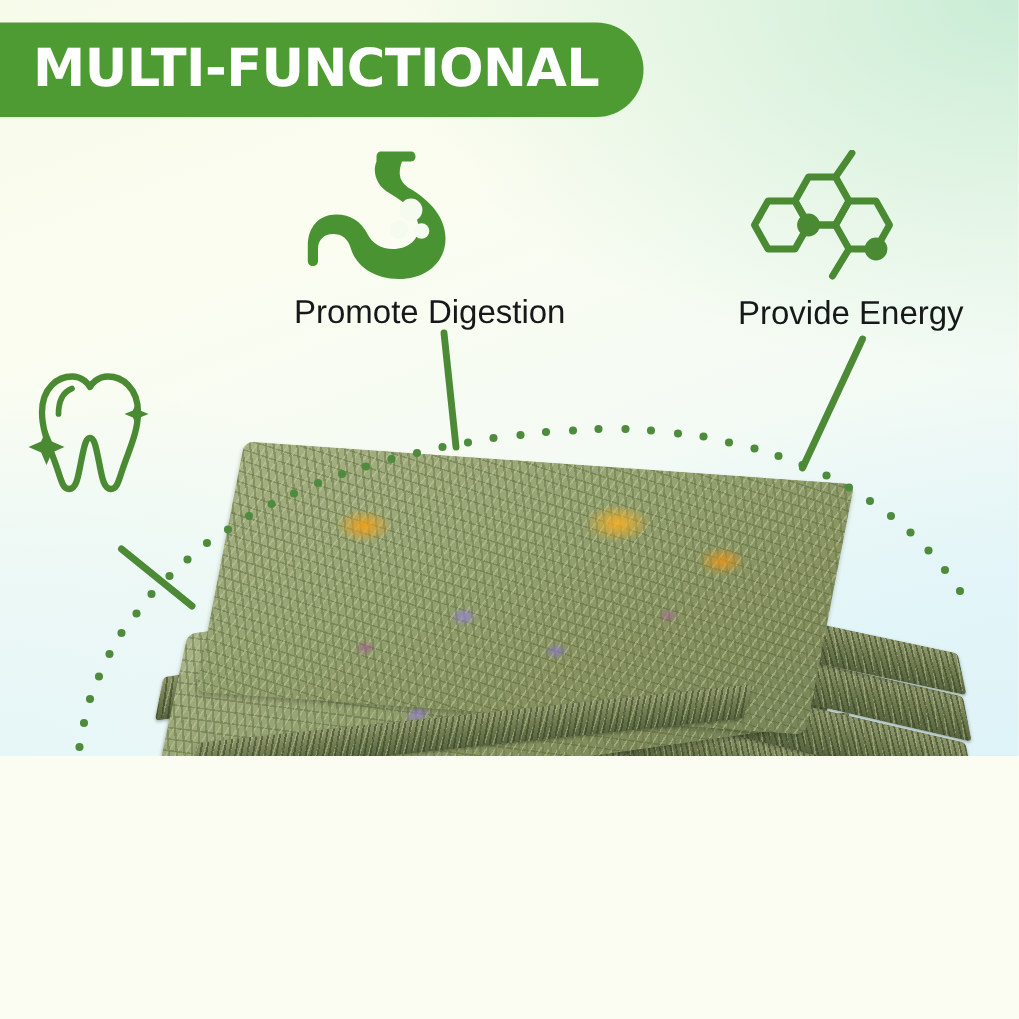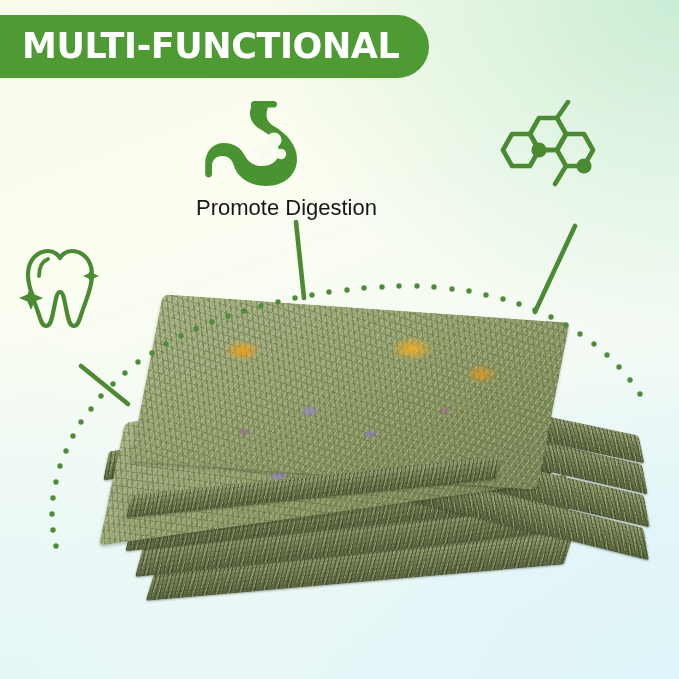--- a/index.html
+++ b/index.html
@@ -2,21 +2,21 @@
 <html><head>
 <meta charset="utf-8">
 <style>
   html,body{margin:0;padding:0;}
   body{
     width:679px;height:679px;overflow:hidden;
     font-family:"Liberation Sans", sans-serif;
     background:#fbfdf2;
   }
   #stage{
-    position:relative;width:679px;height:679px;overflow:hidden;
+    position:relative;width:679px;height:504px;overflow:hidden;
     background:
       radial-gradient(120% 95% at 100% 0%,   #c9ecd5 0%, rgba(201,236,213,0.55) 22%, rgba(238,248,232,0.0) 52%),
       radial-gradient(110% 85% at 100% 100%, #dff4f8 0%, rgba(223,244,248,0.75) 25%, rgba(240,250,250,0.0) 58%),
       radial-gradient(95% 80% at 0% 100%,    #e6f6f7 0%, rgba(230,246,247,0.6) 30%, rgba(245,251,246,0.0) 62%),
       linear-gradient(160deg,#f7fbea 0%,#fbfdf0 30%,#f4fbf4 60%,#eaf7f7 85%,#e4f4f8 100%);
   }
 
   
   .banner{
     position:absolute;left:-14px;top:15px;height:63px;
@@ -228,15 +228,16 @@
           <path d="M65 18 L76 2"></path>
 
           <path d="M74 66 L63 84"></path>
 
           <path d="M52 50 L65 50"></path>
         </g>
         <circle cx="47" cy="50" r="7.6" fill="#4a8a33"></circle>
         <circle cx="92" cy="66" r="7.6" fill="#4a8a33"></circle>
       </svg>
     </span>
+    <span class="flabel">Provide Energy</span>
   </div>
 
 </div>
 
 </body></html>

